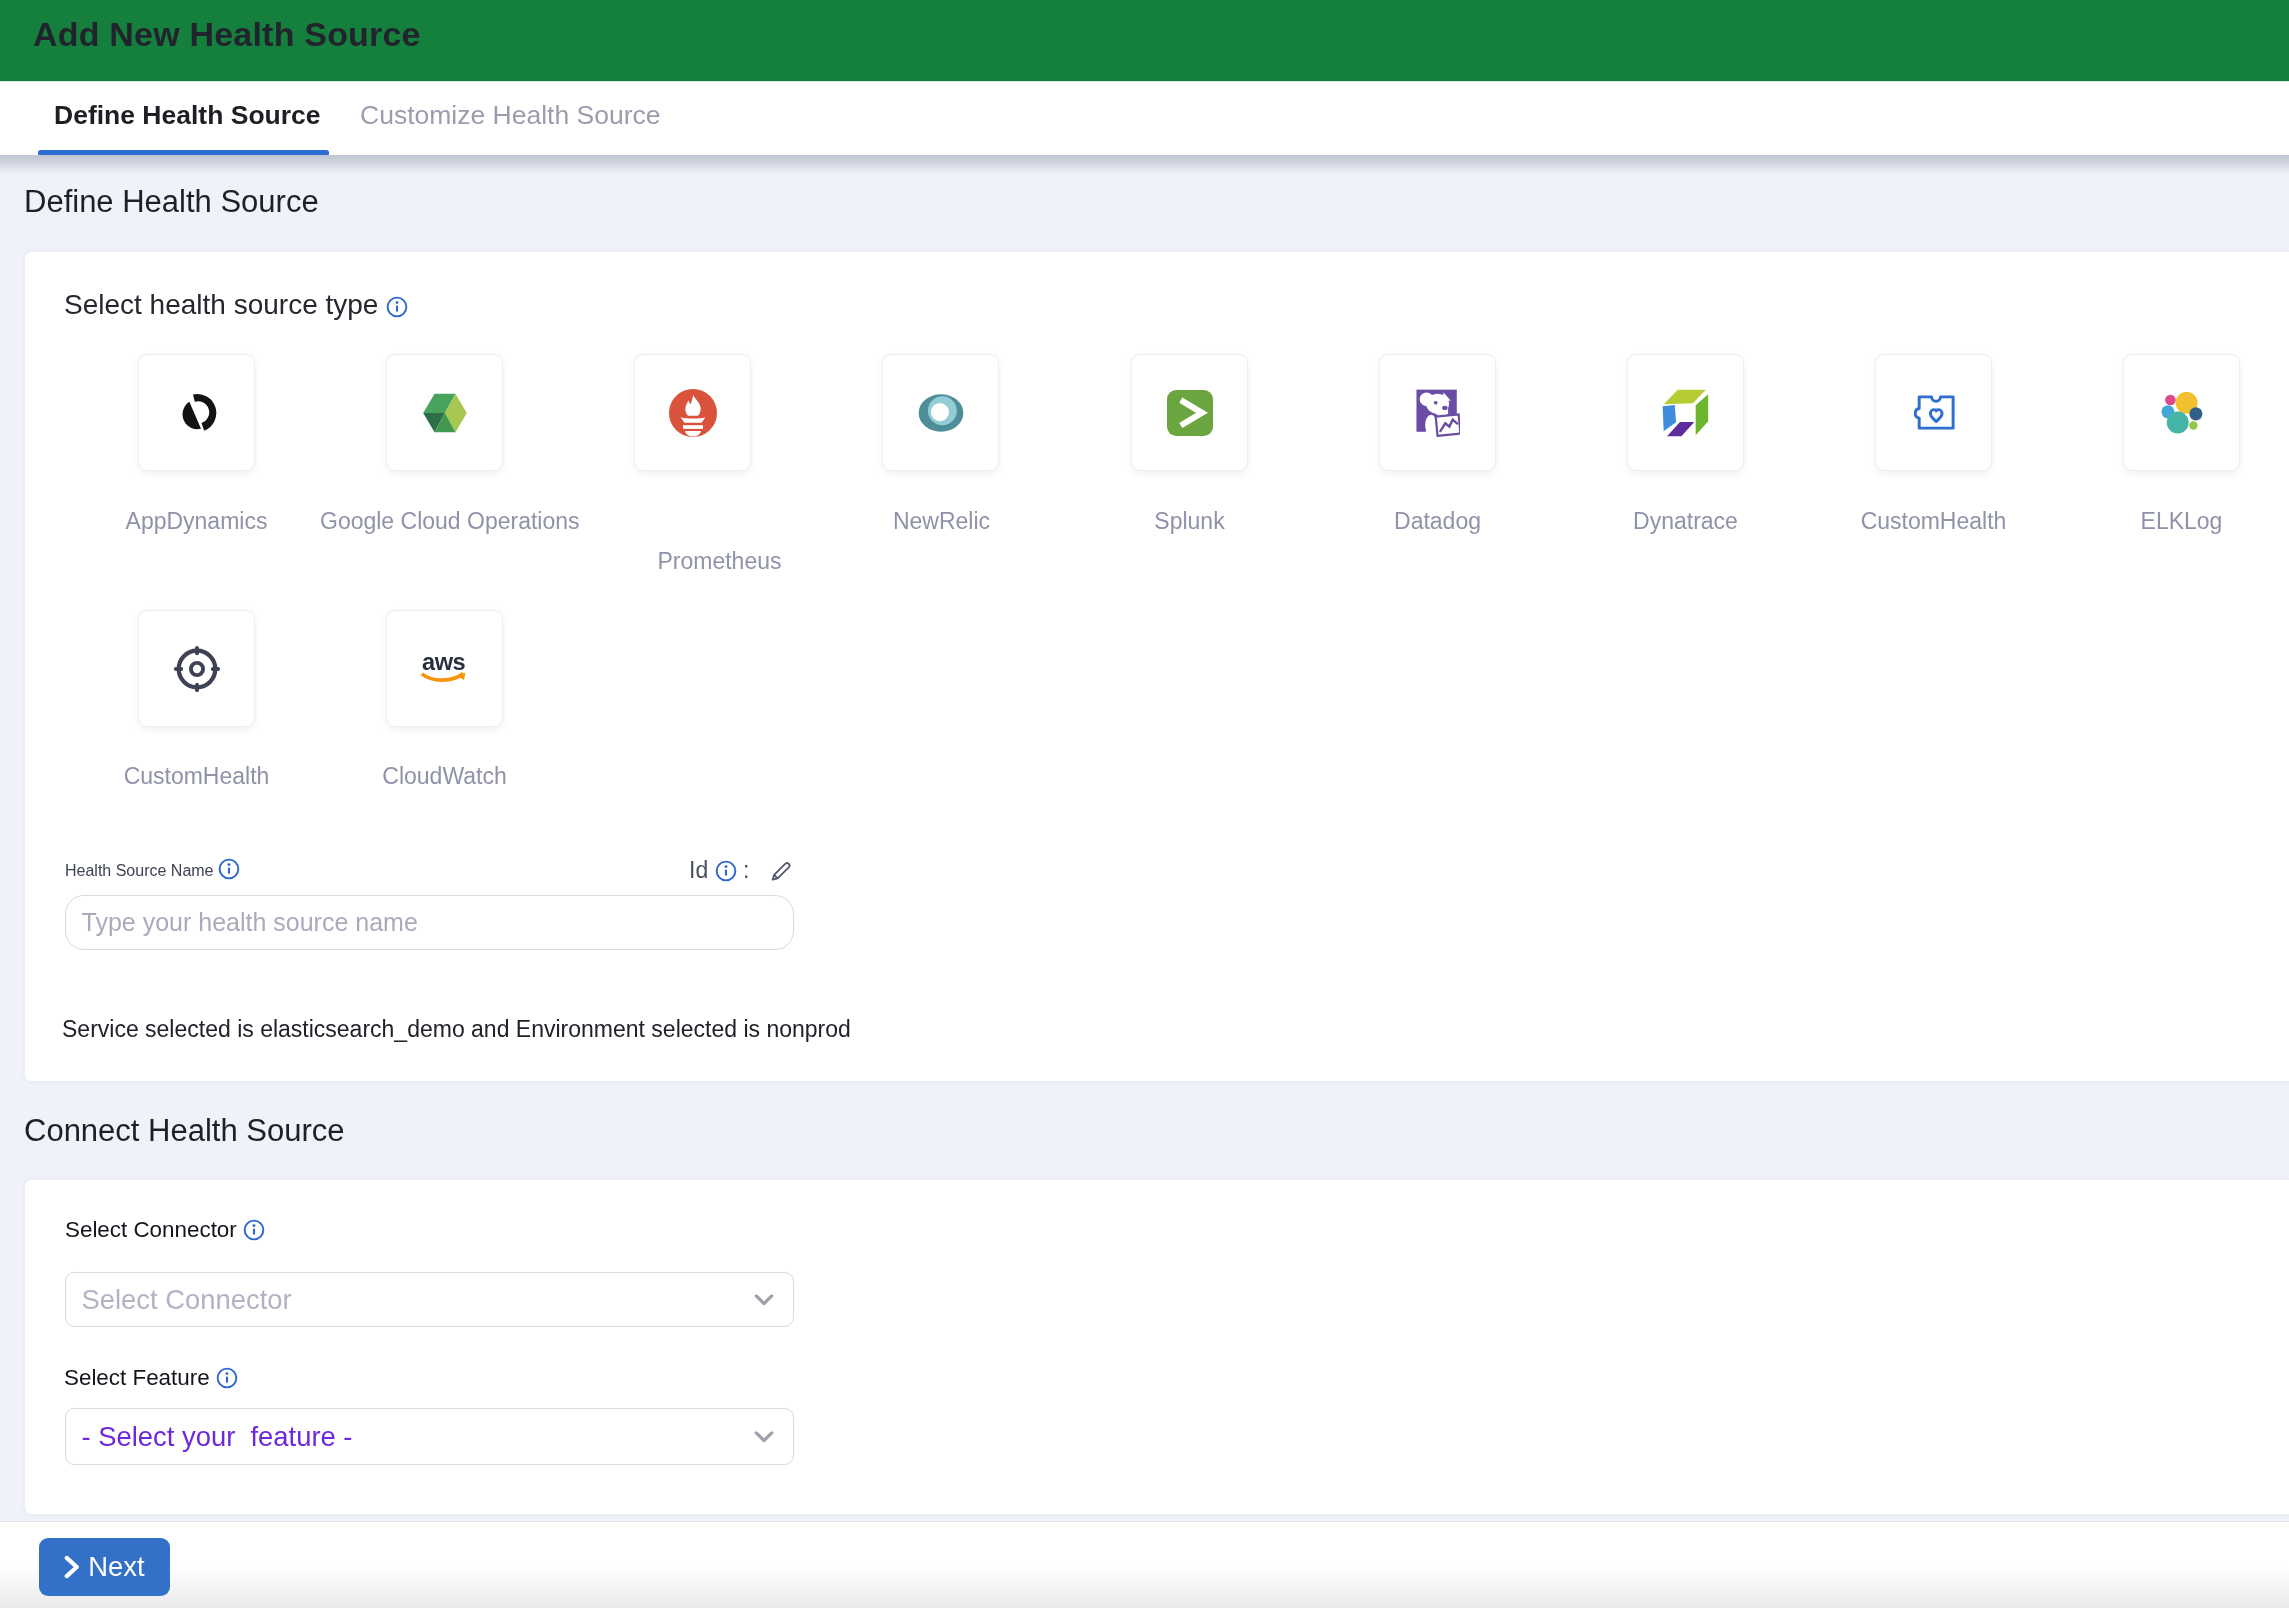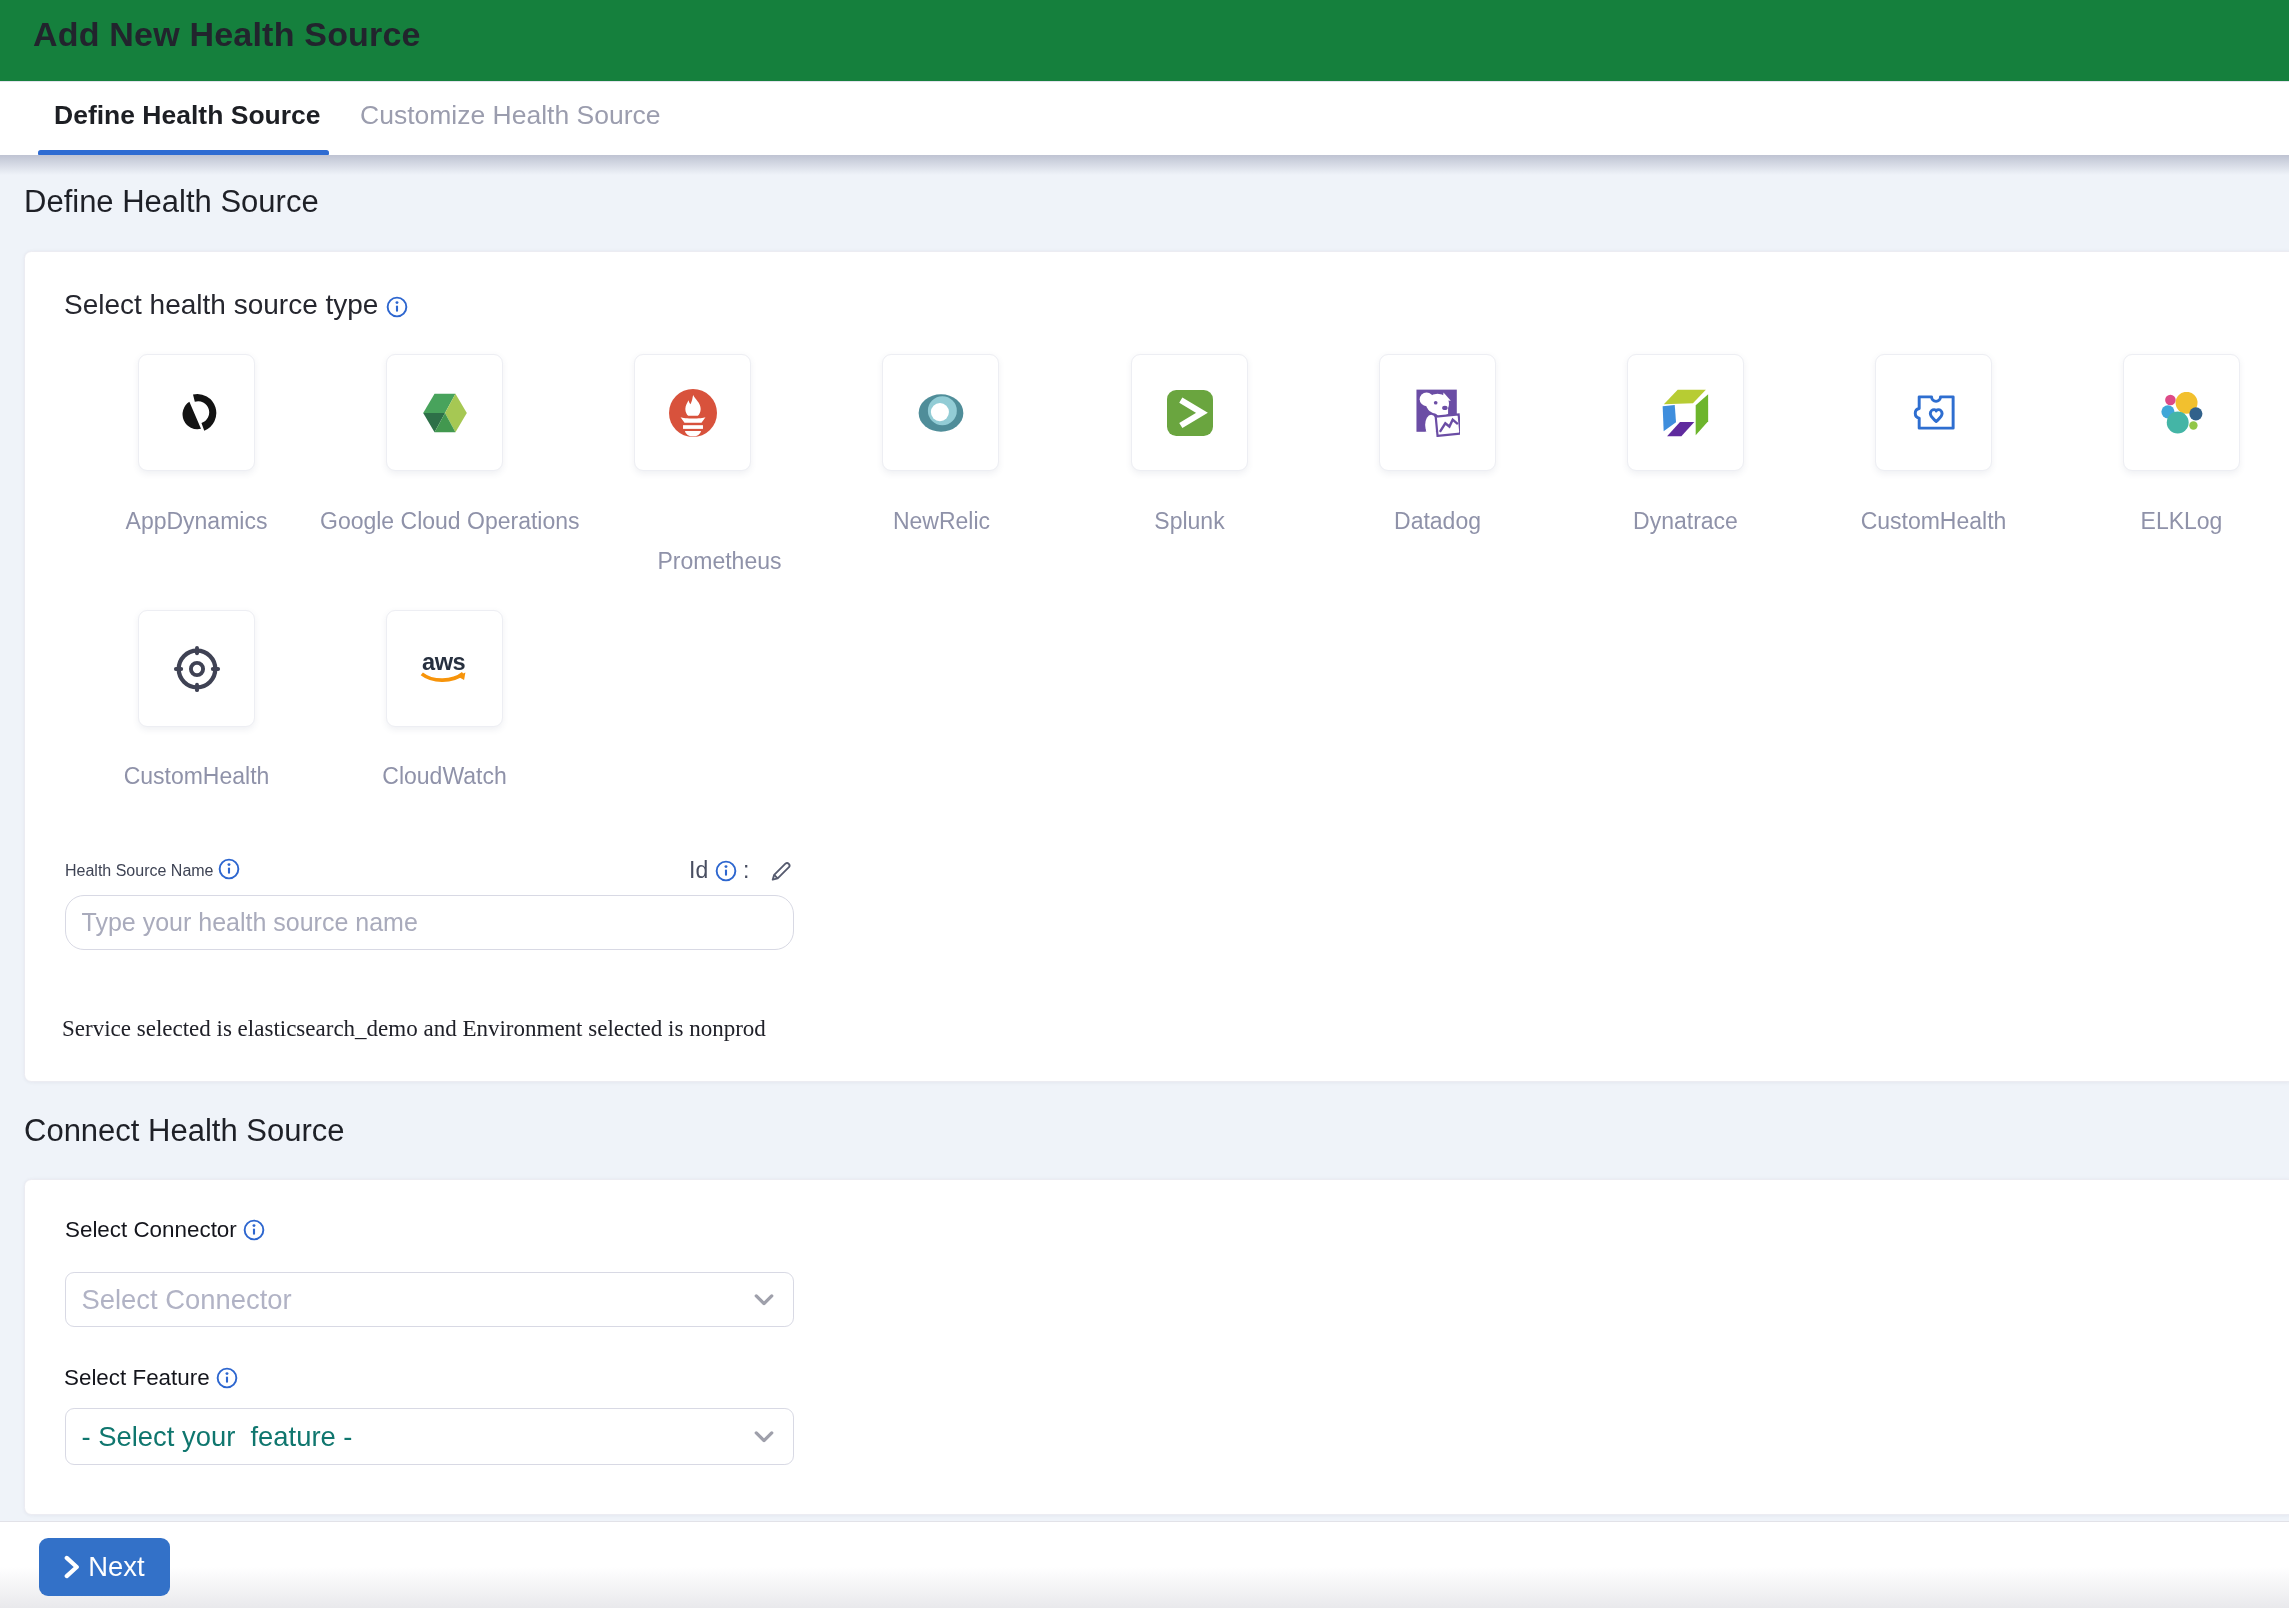--- a/index.html
+++ b/index.html
@@ -166,21 +166,21 @@
           <rect x="10.85" y="10.3" width="2.3" height="7" rx="1.15" fill="#2d66cf"></rect>
         </svg>&nbsp;:&nbsp;&nbsp;
       <svg width="24" height="24" viewBox="0 0 26 26" style="vertical-align:-4.6px;">
           <path d="M4,22.4 L5.6,17.2 L17.8,5 a2.7,2.7 0 0 1 3.8,3.8 L9.4,21 L4,22.4 Z" fill="none" stroke="#565b6f" stroke-width="2" stroke-linejoin="round"></path>
           <path d="M5.6,17.2 L9.4,21" fill="none" stroke="#565b6f" stroke-width="2"></path>
         </svg>
     </div>
     <div class="input" style="top:643px;border-radius:19px;">
         <span class="ph1">Type your health source name</span>
       </div>
-    <div class="abs" style="left:37px; top:764px; font-size:23px; color:#202129;font-family:Liberation Serif, serif;">Service selected is elasticsearch_demo and Environment selected is nonprod</div>
+    <div class="abs" style="left:37px; top:764px; font-size:23px; color:#202129;">Service selected is elasticsearch_demo and Environment selected is nonprod</div>
   </div>
   <div class="h2" style="left:24px; top:958px;">Connect Health Source</div>
 
   <div class="card" style="top:1024px; height:336px;">
     <div class="lab2" style="left:40px; top:37px;">Select Connector <svg class="inf" width="22" height="22" viewBox="0 0 24 24">
           <circle cx="12" cy="12" r="10.2" fill="none" stroke="#2d66cf" stroke-width="2.1"></circle>
           <circle cx="12" cy="7.2" r="1.6" fill="#2d66cf"></circle>
           <rect x="10.85" y="10.3" width="2.3" height="7" rx="1.15" fill="#2d66cf"></rect>
         </svg></div>
     <div class="input" style="top:92px;">
@@ -188,21 +188,21 @@
       <svg class="chev" width="20" height="12.8" viewBox="0 0 22 14">
           <path d="M2.5,2.5 L11,11 L19.5,2.5" fill="none" stroke="#9fa0ab" stroke-width="3.6" stroke-linecap="round" stroke-linejoin="round"></path>
         </svg>
     </div>
     <div class="lab2" style="left:39px; top:185px;">Select Feature <svg class="inf" width="22" height="22" viewBox="0 0 24 24">
           <circle cx="12" cy="12" r="10.2" fill="none" stroke="#2d66cf" stroke-width="2.1"></circle>
           <circle cx="12" cy="7.2" r="1.6" fill="#2d66cf"></circle>
           <rect x="10.85" y="10.3" width="2.3" height="7" rx="1.15" fill="#2d66cf"></rect>
         </svg></div>
     <div class="input" style="top:228px; height:57px;">
-        <span class="ph2" style="color:#0f766e;">- Select your&nbsp; feature -</span>
+        <span class="ph2" style="color:#6d28d9;">- Select your&nbsp; feature -</span>
       <svg class="chev" width="20" height="12.8" viewBox="0 0 22 14">
           <path d="M2.5,2.5 L11,11 L19.5,2.5" fill="none" stroke="#9fa0ab" stroke-width="3.6" stroke-linecap="round" stroke-linejoin="round"></path>
         </svg>
     </div>
   </div>
 </div>
 <div class="footer">
   <div class="nextbtn">
     <svg width="15.5" height="24" viewBox="0 0 17 26">
         <path d="M3,3 L14,13 L3,23" fill="none" stroke="#fff" stroke-width="4.6" stroke-linecap="round" stroke-linejoin="round"></path>

